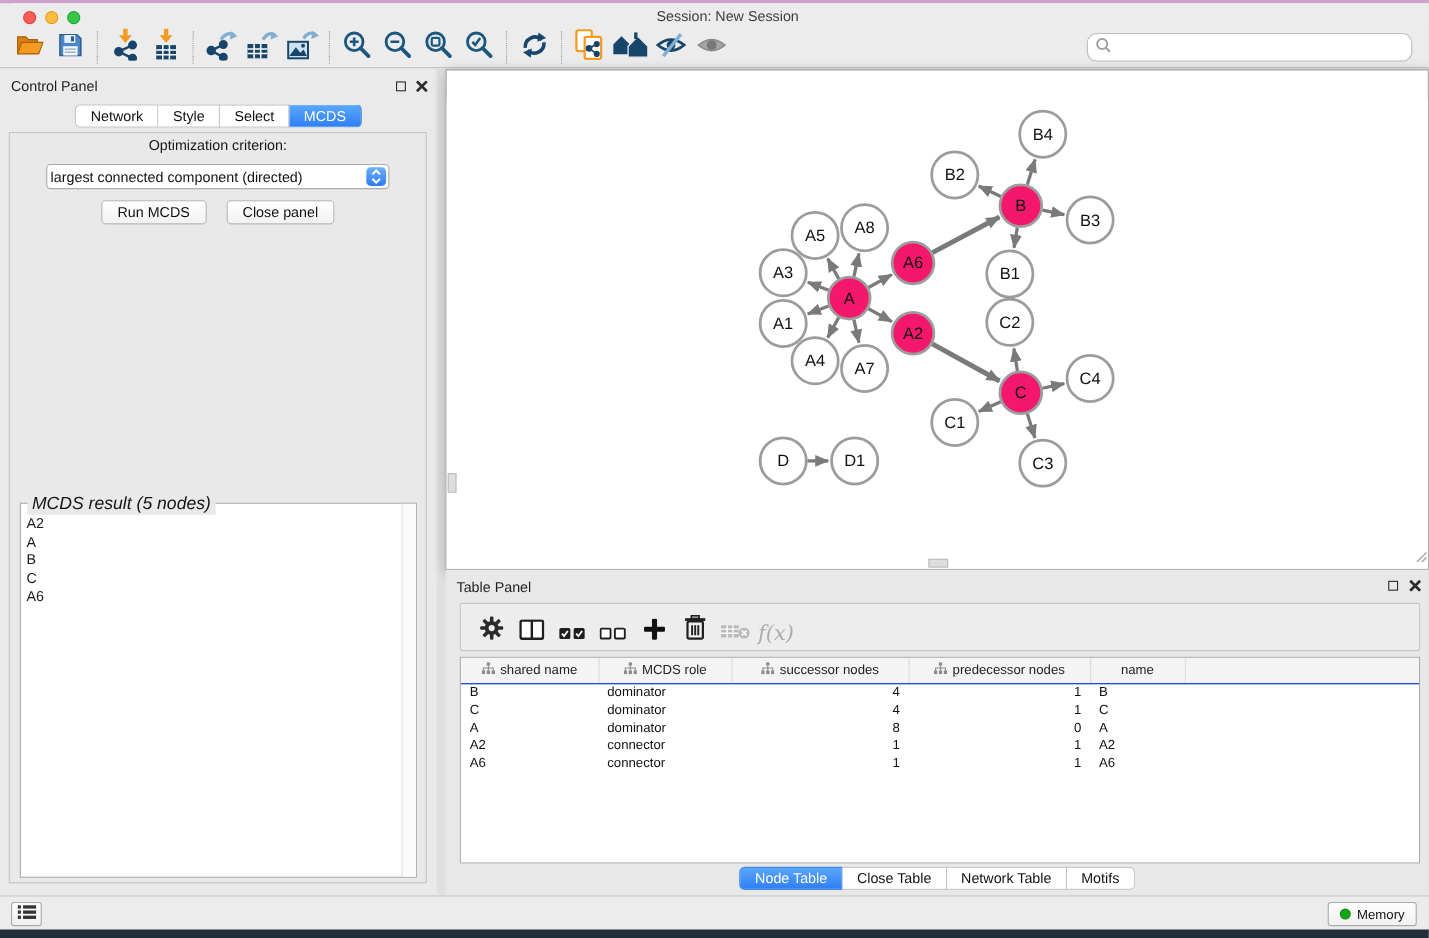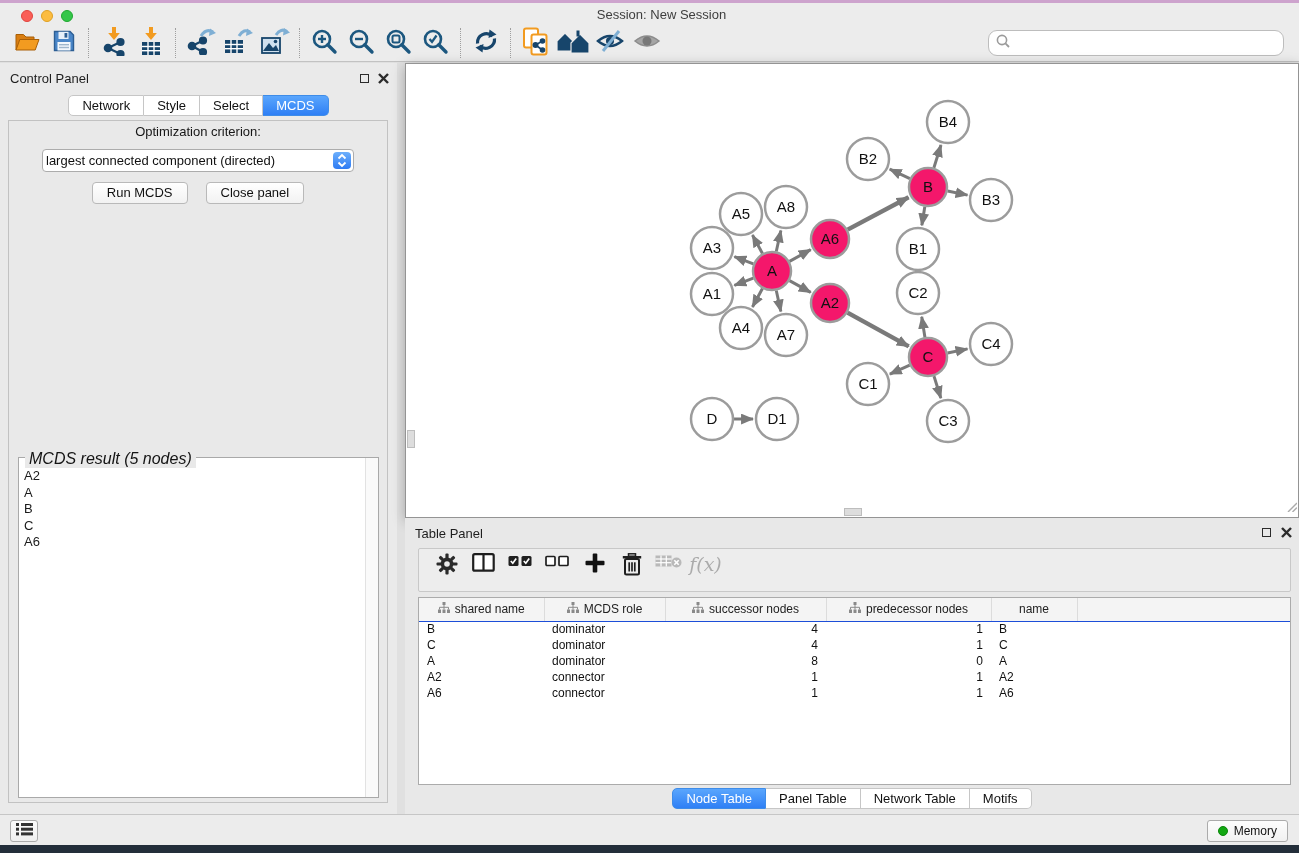--- a/index.html
+++ b/index.html
@@ -67,21 +67,21 @@
   .nw-titlebar .lights { left:13px; top:7px; }
   .nw-title { display:block; text-align:center; line-height:25px; font-size:13px; color:#2E2E2E; }
   .nw-canvas { position:absolute; left:0; top:26px; right:0; bottom:0; background:#fff; overflow:hidden; }
   .h-left { position:absolute; left:1px; top:366px; width:8px; height:18px; background:#DDDDDD; border:1px solid #BDBDBD; }
   .h-bottom { position:absolute; left:438px; bottom:1px; width:18px; height:8px; background:#DDDDDD; border:1px solid #BDBDBD; }
   .grip { position:absolute; right:1px; bottom:1px; }
   
   .tp { position:absolute; left:405px; top:518px; width:894px; height:296px; background:#E8E8E8; }
   .tp-toolbar { position:absolute; left:13px; top:30px; width:873px; height:44px; background:#EDEDED;
     border:1px solid #C8C8C8; border-radius:2px; display:flex; align-items:center; padding:0 9px; }
-  .tp-ic { width:37px; height:34px; display:flex; align-items:flex-start; justify-content:center; flex:0 0 auto; }
+  .tp-ic { width:37px; height:34px; display:flex; align-items:flex-end; justify-content:center; flex:0 0 auto; }
   .fx { font-family:"DejaVu Serif","Liberation Serif",serif; font-style:italic; font-size:19px; color:#ABABAB; }
   .tp-table { position:absolute; left:13px; top:79px; width:873px; height:188px; background:#fff; border:1px solid #ABABAB; overflow:hidden; }
   table.grid { border-collapse:collapse; width:100%; table-layout:fixed; }
   table.grid th { height:23px; background:#F4F4F4; border-bottom:1px solid #1d4ed8; border-right:1px solid #DCDCDC;
     font-weight:normal; font-size:12px; color:#222; }
   table.grid th:last-child { border-right:none; }
   .th-inner { display:flex; align-items:center; justify-content:center; gap:5px; }
   table.grid td { height:16px; font-size:12px; color:#111; padding:0 8px; white-space:nowrap; }
   td.al { text-align:left; } td.ar { text-align:right; }
   .tp-tabs { position:absolute; left:0; top:270px; width:100%; display:flex; justify-content:center; }
@@ -669,21 +669,21 @@
               <td class="ar">1</td>
               <td class="al">A6</td>
               <td class="al"></td>
             </tr>
           </tbody>
       </table>
     </div>
 
     <div class="tp-tabs seg">
         <div class="seg-tab active">Node Table</div>
-        <div class="seg-tab">Panel Table</div>
+        <div class="seg-tab">Close Table</div>
         <div class="seg-tab">Network Table</div>
         <div class="seg-tab">Motifs</div>
       </div>
   </div>
 
   <div class="statusbar">
     <div class="list-btn">
         <span>
       <svg width="17" height="14" viewBox="0 0 17 14">
             <rect x="0" y="1" width="3" height="3" fill="#333"></rect>

